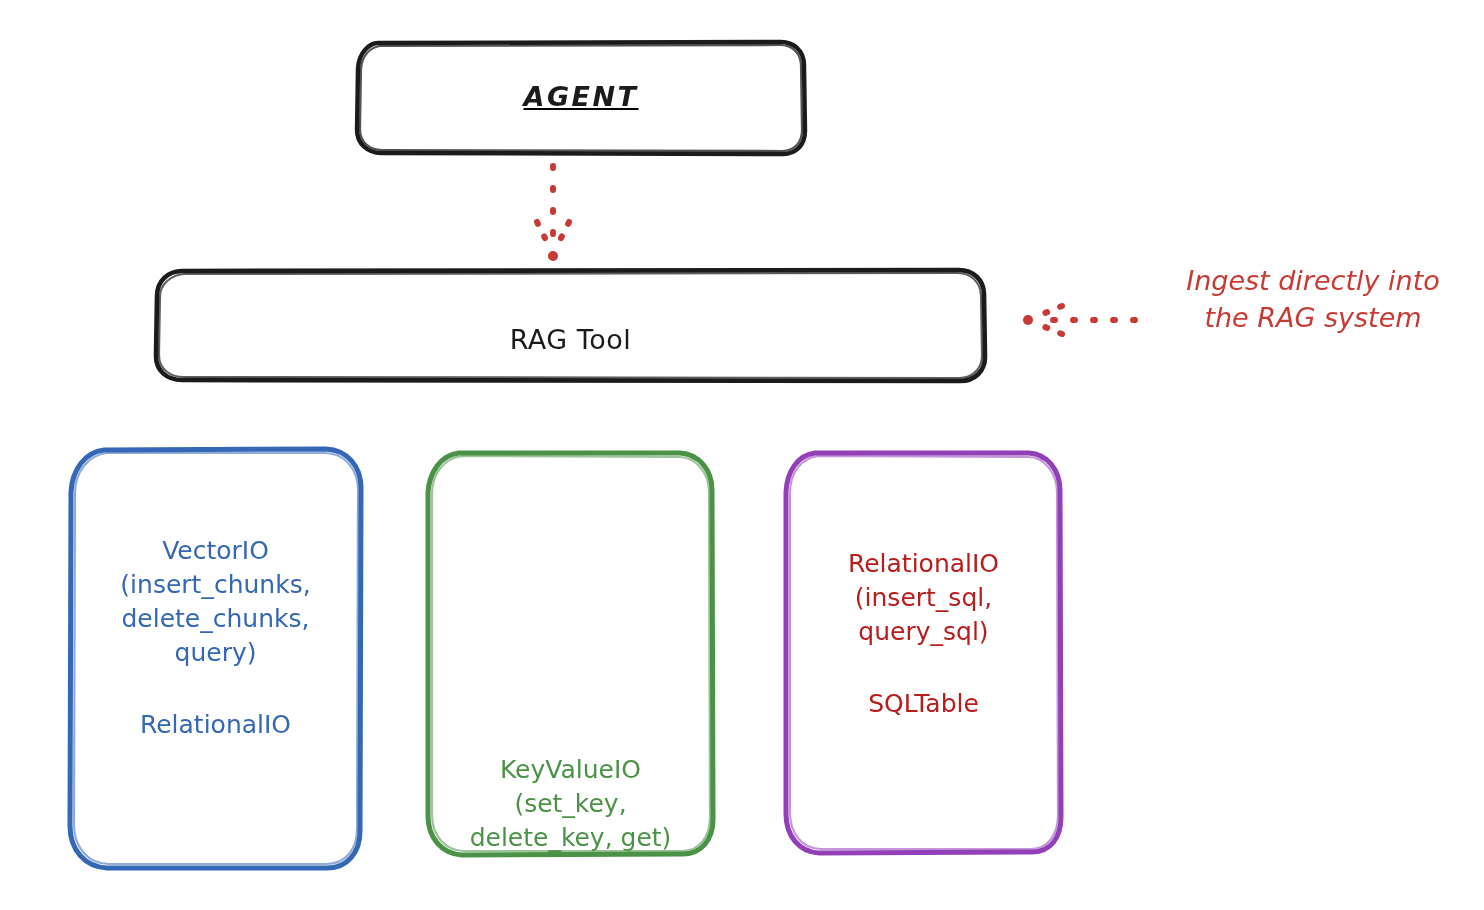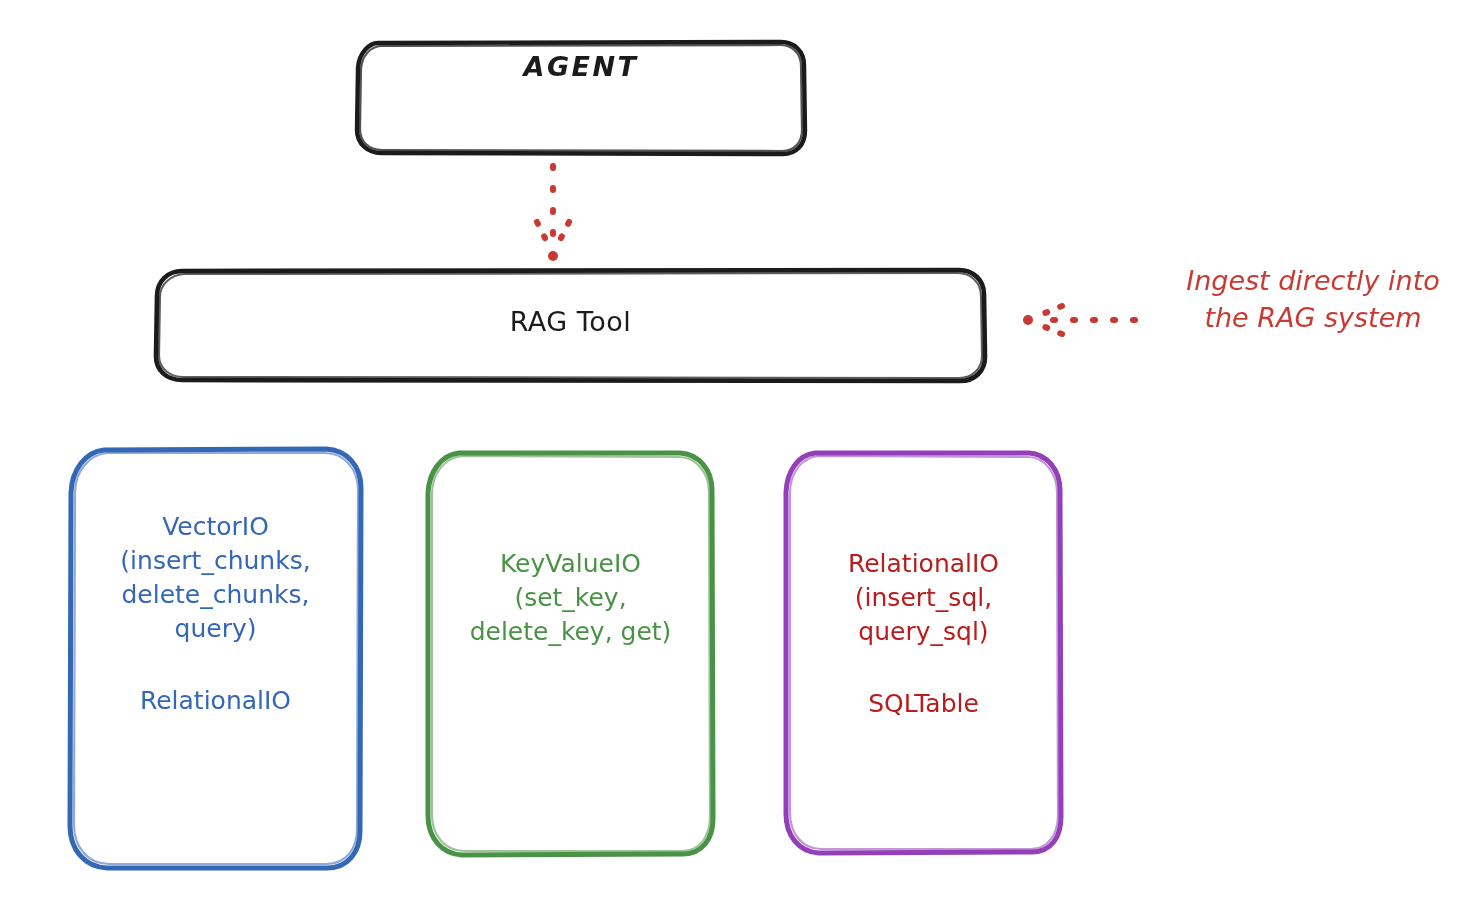--- a/index.html
+++ b/index.html
@@ -31,27 +31,28 @@
     align-items: center;
     justify-content: center;
     text-align: center;
     background: transparent;
     pointer-events: auto;
   }
 
   
   .box-agent {
     left: 357px;
-    top: 26px;
+    top: 56px;
     width: 448px;
     height: 82px;
+    text-decoration: underline;
   }
   .box-rag {
     left: 156px;
-    top: 266px;
+    top: 284px;
     width: 829px;
     height: 111px;
   }
 
   .black-label {
     font-family: "DejaVu Sans", sans-serif;
     font-style: italic;
     font-weight: 600;
     font-size: 27px;
     letter-spacing: 2.5px;
@@ -62,32 +63,32 @@
   .black-label.plain {
     font-style: normal;
     font-weight: 500;
     letter-spacing: 0.5px;
     font-size: 27px;
   }
 
   
   .box-vector {
     left: 70px;
-    top: 424px;
+    top: 448px;
     width: 291px;
     height: 421px;
     justify-content: flex-start;
     padding-top: 86px;
   }
   .box-kv {
     left: 428px;
     top: 452px;
     width: 285px;
     height: 403px;
-    justify-content: flex-start;
+    justify-content: flex-end;
     padding-top: 95px;
   }
   .box-rel {
     left: 786px;
     top: 452px;
     width: 275px;
     height: 401px;
     justify-content: flex-start;
     padding-top: 95px;
   }

